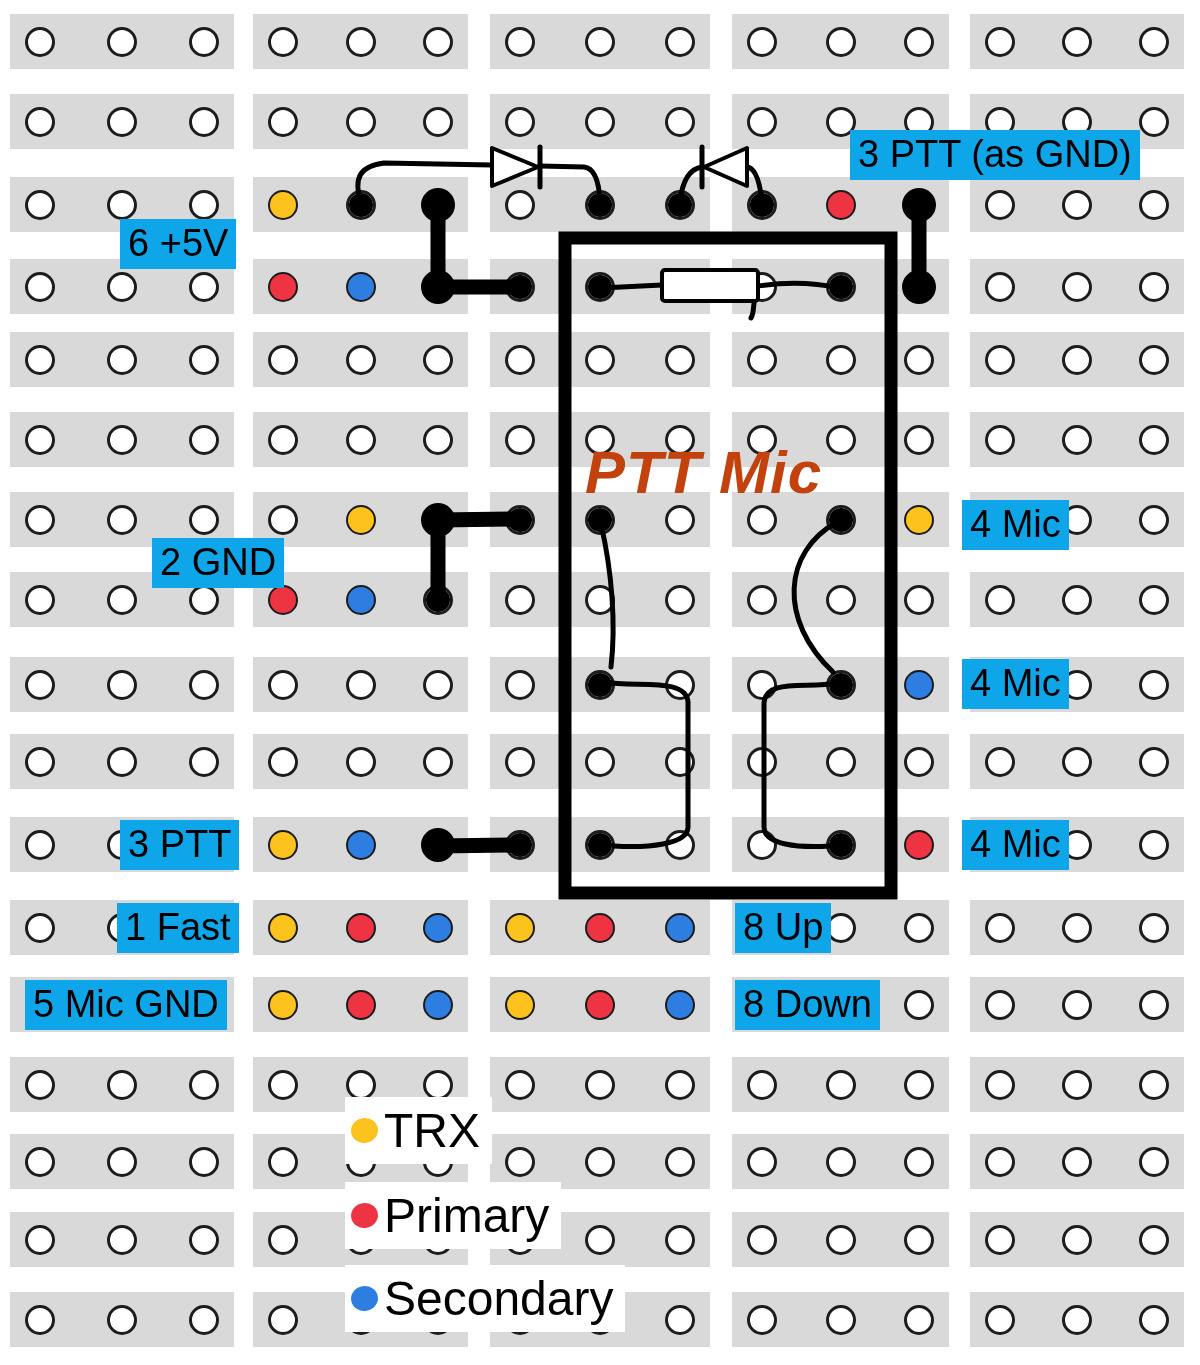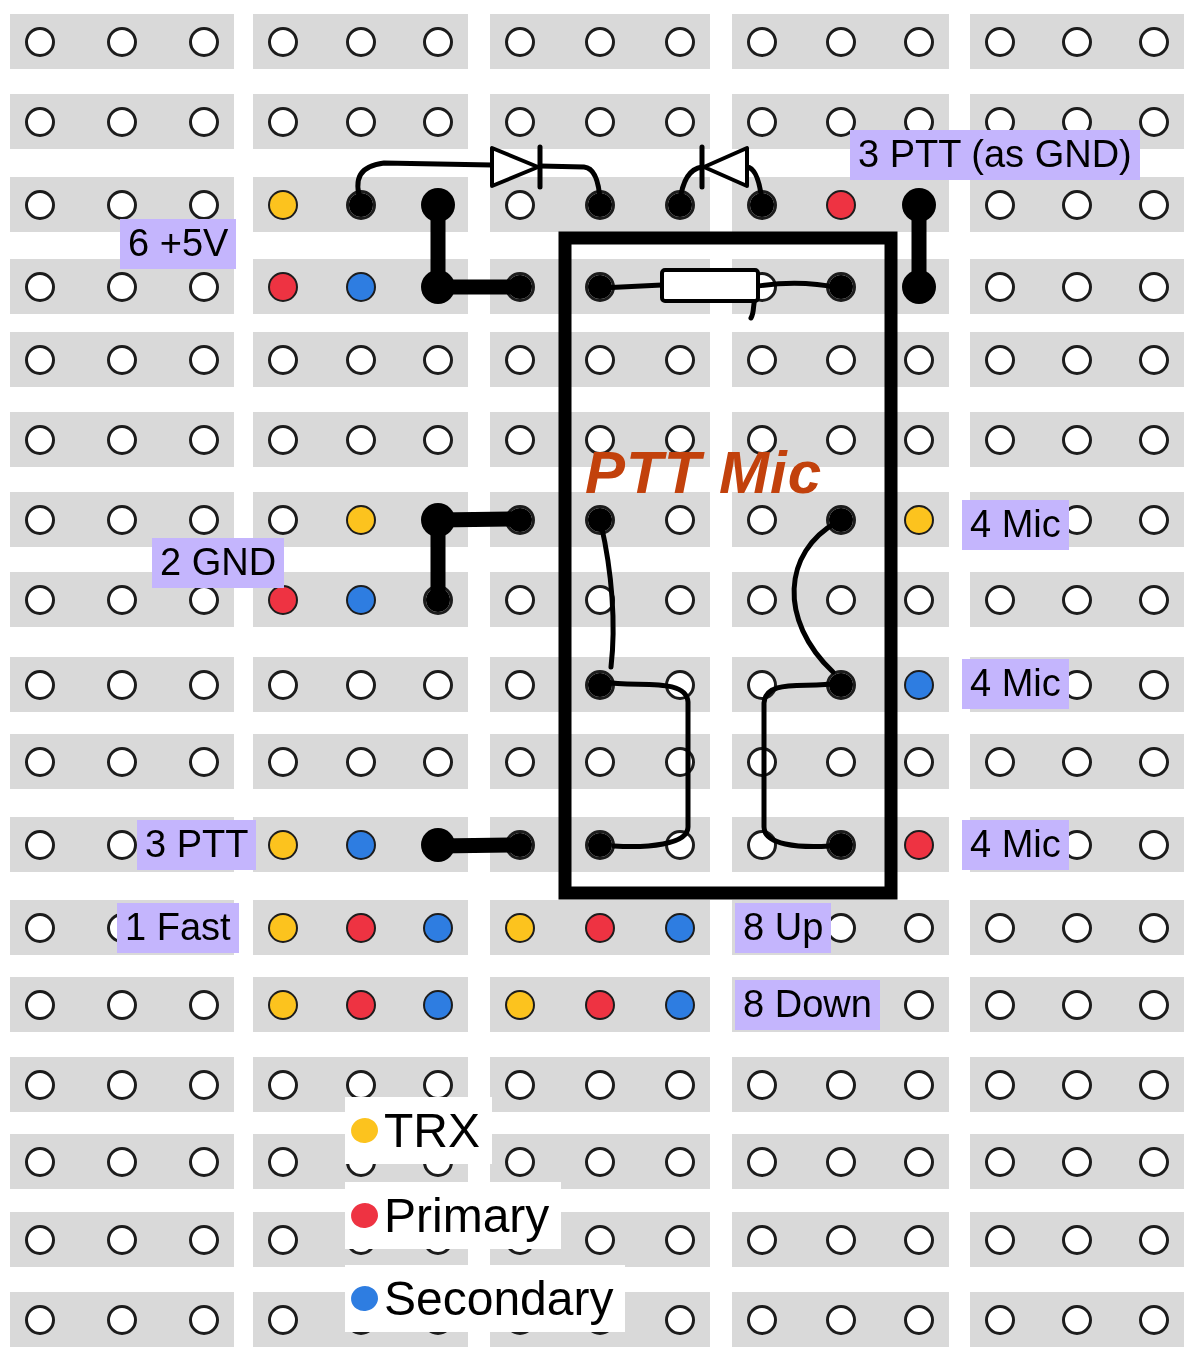--- a/index.html
+++ b/index.html
@@ -2,21 +2,21 @@
 <html><head>
 <meta charset="utf-8">
 <style>
   html,body{margin:0;padding:0;background:#fff;}
   #screen{
     position:relative;width:1200px;height:1365px;background:#ffffff;overflow:hidden;
     font-family:"Liberation Sans","DejaVu Sans",sans-serif;
   }
   #board{position:absolute;left:0;top:0;}
   .label{
-    position:absolute;background:#c4b5fd;color:#000;
+    position:absolute;background:#0ea5e9;color:#000;
     font-size:38px;line-height:1.15;padding:3px 8px;white-space:nowrap;
   }
   .switch-label{
     position:absolute;color:#c2410c;font-size:60px;font-weight:bold;
     letter-spacing:1px;white-space:nowrap;background:transparent;font-style:italic;
   }
   .legend-item{
     position:absolute;background:#ffffff;display:flex;align-items:center;
     padding:6px 12px 6px 6px;font-size:48px;color:#000;white-space:nowrap;
   }
@@ -438,22 +438,23 @@
       <circle cx="361" cy="1005" r="13" fill="#ee3342"></circle>
       <circle cx="438" cy="1005" r="13" fill="#2e7de1"></circle>
       <circle cx="520" cy="1005" r="13" fill="#fcc31e"></circle>
       <circle cx="600" cy="1005" r="13" fill="#ee3342"></circle>
       <circle cx="680" cy="1005" r="13" fill="#2e7de1"></circle>
     </svg>
 
   <div class="label" style="left:120px;top:219px">6 +5V</div>
   <div class="label" style="left:850px;top:130px">3 PTT (as GND)</div>
   <div class="label" style="left:152px;top:538px">2 GND</div>
-  <div class="label" style="left:137px;top:820px">3 PTT</div>
+  <div class="label" style="left:120px;top:820px">3 PTT</div>
   <div class="label" style="left:117px;top:903px">1 Fast</div>
+  <div class="label" style="left:25px;top:980px">5 Mic GND</div>
   <div class="label" style="left:735px;top:903px">8 Up</div>
   <div class="label" style="left:735px;top:980px">8 Down</div>
   <div class="label" style="left:962px;top:500px">4 Mic</div>
   <div class="label" style="left:962px;top:659px">4 Mic</div>
   <div class="label" style="left:962px;top:820px">4 Mic</div>
 
   <div class="switch-label" style="left:585px;top:438px">PTT Mic</div>
 
   <div class="legend-item" style="left:345px;top:1097px">
     <span class="legend-dot" style="background: rgb(252, 195, 30);"></span>

